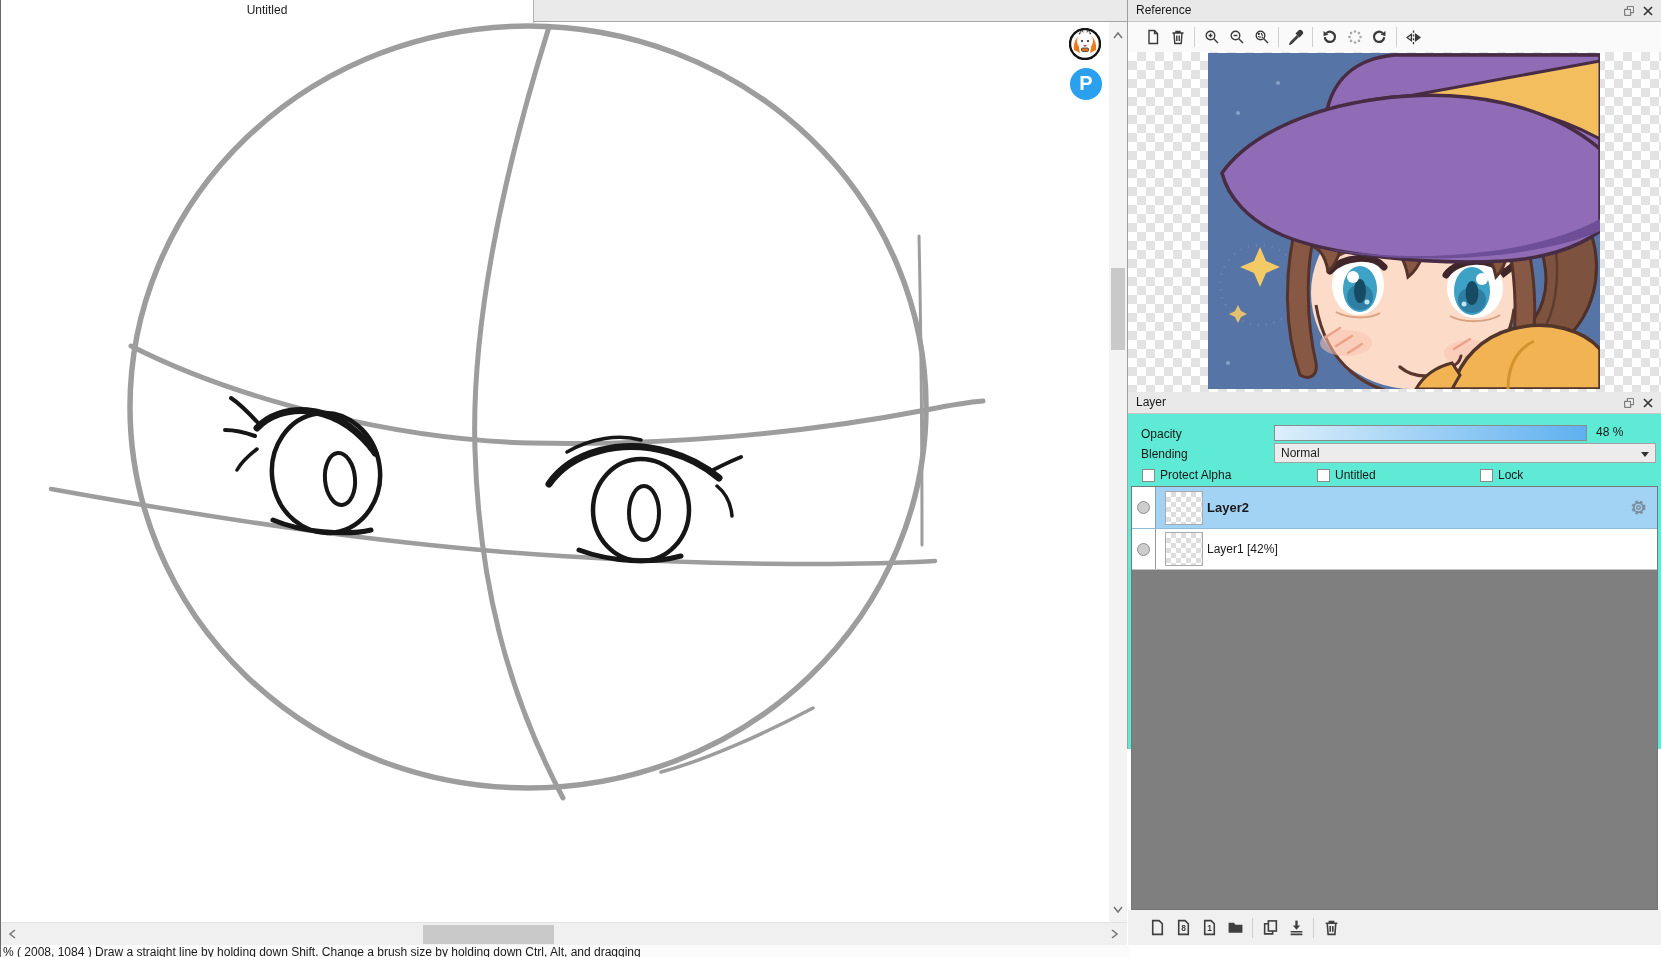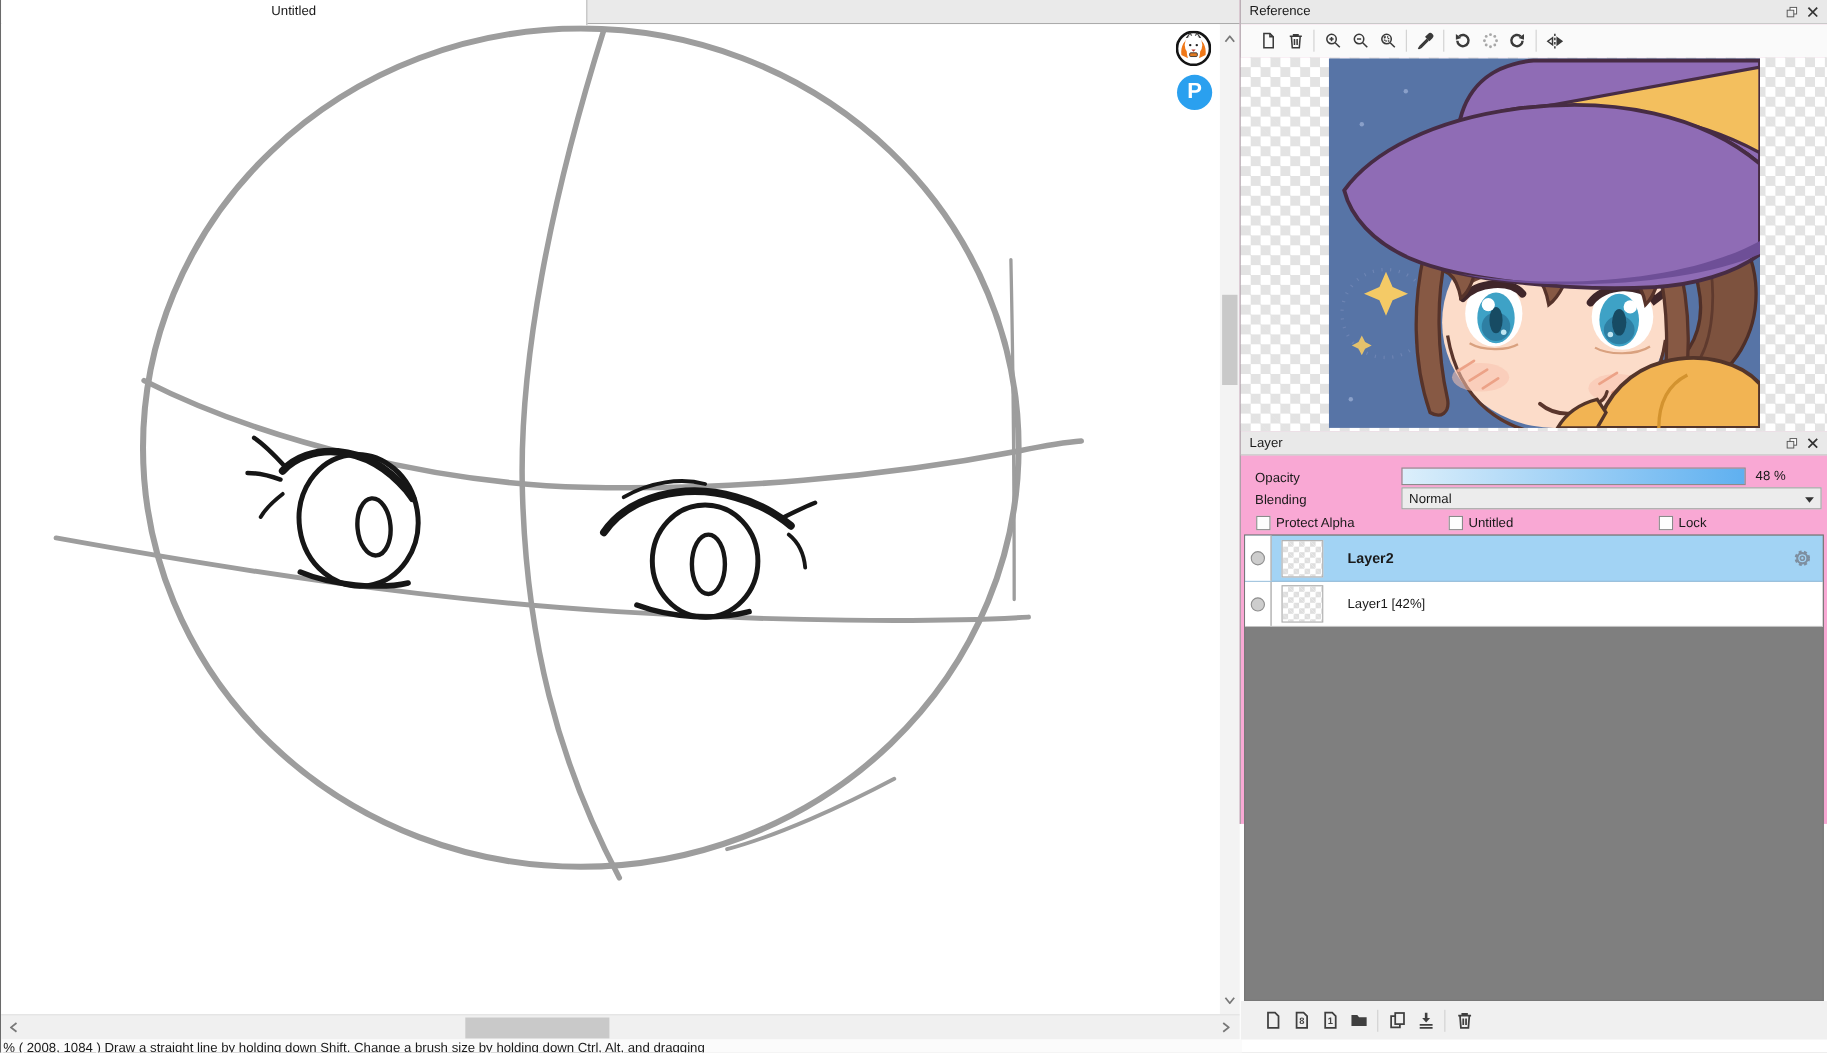--- a/index.html
+++ b/index.html
@@ -23,21 +23,21 @@
   #vscroll{position:absolute;left:1108px;top:22px;width:18px;height:900px;background:#f3f3f3;}
   #vscroll .thumb{position:absolute;left:2px;top:246px;width:14px;height:82px;background:#c9c9c9;}
   #hscroll{position:absolute;left:0;top:922px;width:1126px;height:23px;background:#f0f0f0;
            border-top:1px solid #e2e2e2;box-sizing:border-box;}
   #hscroll .thumb{position:absolute;left:422px;top:2px;width:131px;height:19px;background:#c9c9c9;}
   .scroll-arrow{position:absolute;width:14px;height:14px;display:flex;align-items:center;justify-content:center;}
   
   #statusbar{position:absolute;left:0;top:945px;width:1126px;height:12px;background:#fbfbfb;
              overflow:hidden;white-space:nowrap;line-height:14px;padding-left:2px;text-decoration:underline;}
   
-  #panel-col{position:absolute;left:1126px;top:0;width:535px;height:749px;background:#f9a8d4;
+  #panel-col{position:absolute;left:1126px;top:0;width:535px;height:749px;background:#5eead4;
              border-left:1px solid #9f9f9f;box-sizing:border-box;}
   .titlebar{position:absolute;left:0;width:100%;height:22px;background:#e9e9e9;
             border-bottom:1px solid #c6c6c6;box-sizing:border-box;line-height:21px;
             padding-left:8px;}
   .tb-btn{position:absolute;top:4px;width:14px;height:14px;display:flex;align-items:center;
           justify-content:center;cursor:pointer;}
   
   #ref-toolbar{position:absolute;left:0;top:22px;width:100%;height:30px;background:#fafafa;
                display:flex;align-items:center;padding-left:12px;box-sizing:border-box;}
   .ticon{width:25px;height:24px;display:flex;align-items:center;justify-content:center;cursor:pointer;}
@@ -71,21 +71,21 @@
   
   #layer-list{position:absolute;left:3px;top:486px;width:527px;height:424px;background:#7f7f7f;
               border:1px solid #777;box-sizing:border-box;}
   .layer-row{position:relative;width:100%;display:flex;align-items:center;cursor:pointer;}
   .row-sel{background:#a2d3f4;height:41px;border-bottom:1px solid #8fb9d8;}
   .row-norm{background:#fff;height:40px;border-bottom:1px solid #c2c2c2;}
   .eye-cell{width:24px;align-self:stretch;background:#fff;border-right:1px solid #9a9a9a;
             display:flex;align-items:center;justify-content:center;box-sizing:border-box;}
   .eye-dot{width:11px;height:11px;border-radius:50%;background:#cdcdcd;border:1px solid #8e8e8e;}
   .layer-thumb{width:38px;height:34px;border:1px solid #aaa;margin-left:9px;box-sizing:border-box;}
-  .layer-name{margin-left:22px;text-align:right;}
+  .layer-name{margin-left:4px;text-align:right;}
   .name-bold{font-weight:bold;font-size:13px;}
   .gear{position:absolute;right:10px;top:12px;}
   
   #layer-toolbar{position:absolute;left:0;top:910px;width:100%;height:35px;background:#f0f0f0;
                  display:flex;align-items:center;padding-left:16px;box-sizing:border-box;}
   .licon{width:26px;height:22px;display:flex;align-items:center;justify-content:center;cursor:pointer;}
   svg{display:block;}
 </style>
 </head>
 <body>
@@ -373,21 +373,21 @@
     </div>
 
     <div class="cbx-item" style="left:14px;">
       <span class="cbx"></span>
       <span>Protect Alpha</span>
     </div>
     <div class="cbx-item" style="left:189px;">
       <span class="cbx"></span>
       <span>Untitled</span>
     </div>
-    <div class="cbx-item" style="left:380px;">
+    <div class="cbx-item" style="left:352px;">
       <span class="cbx"></span>
       <span>Lock</span>
     </div>
 
     <div id="layer-list">
       <div class="layer-row row-sel">
         <div class="eye-cell">
           <span class="eye-dot"></span>
         </div>
         <div class="layer-thumb checker-sm"></div>

